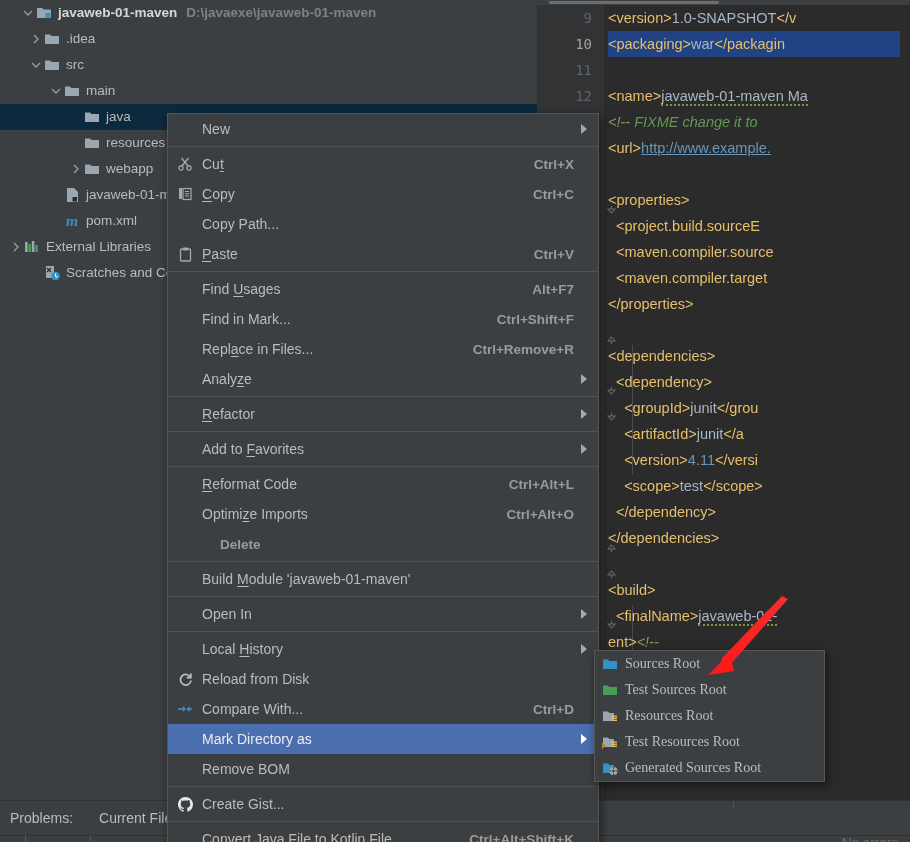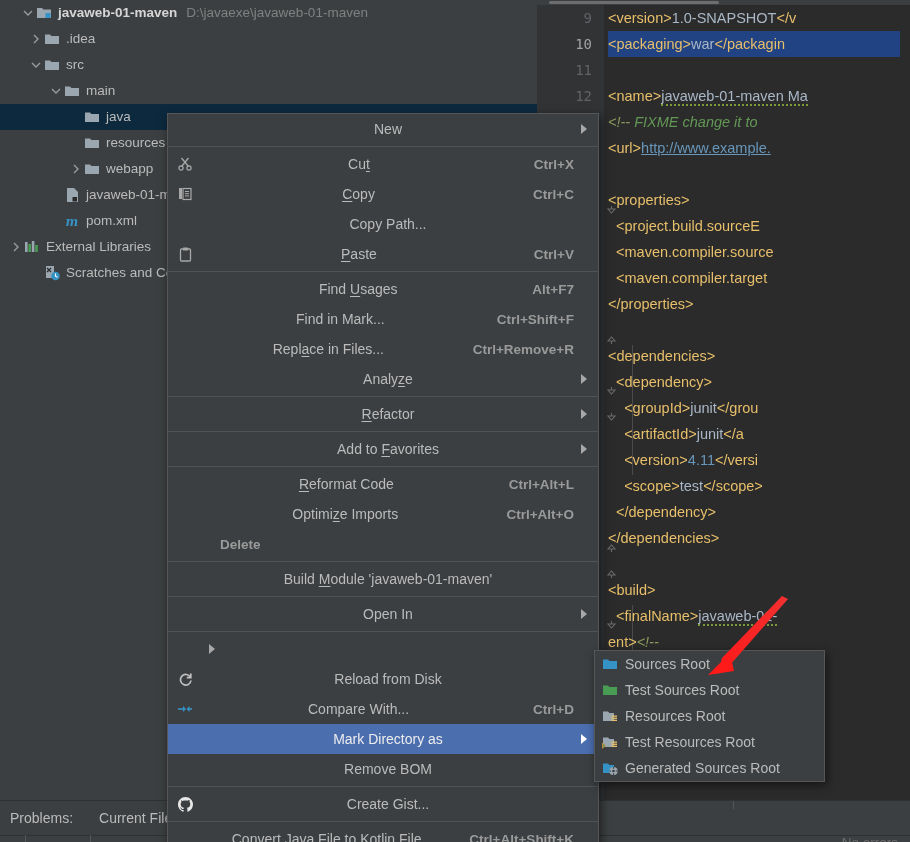--- a/index.html
+++ b/index.html
@@ -25,21 +25,21 @@
   }
   .tree-row.selected{background:#0D293E;}
   .twisty{
     width:15px;height:26px;flex:0 0 15px;display:flex;
     align-items:center;justify-content:center;color:#9A9A9A;font-size:9px;
   }
   .twisty svg{display:block;}
   .tree-icon{flex:0 0 auto;width:18px;height:16px;margin-right:5px;display:flex;align-items:center;justify-content:center;}
   .tree-label{font-size:13.5px;color:#BBBBBB;}
   .tree-label.bold{font-weight:bold;color:#D6D6D6;}
-  .tree-path{font-size:13.5px;color:#808080;margin-left:9px;}
+  .tree-path{font-size:13.5px;color:#808080;margin-left:9px;font-weight:bold;}
 
   
   #editor-area{
     position:absolute;left:537px;top:0;width:373px;height:800px;
     background:#2B2B2B;overflow:hidden;
   }
   #editor-top-scroll{
     position:absolute;left:0;top:0;width:373px;height:5px;background:#3C3F41;
   }
   #editor-top-scroll .thumb{position:absolute;left:12px;top:1px;width:170px;height:3px;background:#6E6E6E;border-radius:2px;}
@@ -75,40 +75,40 @@
 
   
   #context-menu{
     position:absolute;left:167px;top:113px;width:430px;
     background:#3C3F41;border:1px solid #565656;
     box-shadow:2px 3px 9px rgba(0,0,0,.55);
     z-index:40;
   }
   .mi{
     position:relative;display:flex;align-items:center;
-    height:30px;padding:0 10px 0 0;white-space:nowrap;text-align:center;
+    height:30px;padding:0 10px 0 0;white-space:nowrap;
   }
   .mi.sel{background:#4B6EAF;}
   .mi .mi-icon{flex:0 0 34px;display:flex;align-items:center;justify-content:center;height:30px;}
   .mi .mi-icon svg{display:block;}
   .mi .mi-label{flex:1 1 auto;font-size:14px;color:#BBBBBB;}
   .mi.sel .mi-label{color:#EDEDED;}
   .mi .mi-short{flex:0 0 auto;font-size:13.5px;color:#9A9A9A;padding-left:18px;font-weight:bold;}
   .mi .mi-arrow{flex:0 0 auto;width:14px;display:flex;align-items:center;justify-content:flex-end;}
   .mi-sep{height:1px;background:#4F5355;margin:2px 0;}
   .uline{text-decoration:underline;text-underline-offset:2px;}
 
   
   #submenu{
     position:absolute;left:594px;top:650px;width:229px;
     background:#3C3F41;border:1px solid #565656;
     box-shadow:2px 3px 9px rgba(0,0,0,.55);
     z-index:50;overflow:hidden;
   }
-  .smi{display:flex;align-items:center;height:26px;white-space:nowrap;}
+  .smi{display:flex;align-items:center;height:26px;white-space:nowrap;font-family:Liberation Serif, serif;}
   .smi .smi-icon{flex:0 0 30px;display:flex;align-items:center;justify-content:center;height:26px;}
   .smi .smi-label{font-size:14px;color:#BBBBBB;}
 
   
   #red-arrow{position:absolute;left:690px;top:595px;width:110px;height:90px;z-index:60;pointer-events:none;}
 
   
   #bottom-panel{
     position:absolute;left:0;top:800px;width:910px;height:42px;background:#3C3F41;
     border-top:1px solid #2F3133;
@@ -447,20 +447,21 @@
         <span class="mi-label">Open In</span>
         <span class="mi-arrow">
           <svg width="8" height="10" viewBox="0 0 8 10">
             <path d="M1 0l6 5-6 5z" fill="#A8A8A8"></path>
           </svg>
         </span>
       </div>
       <div class="mi-sep"></div>
       <div class="mi">
         <span class="mi-icon"></span>
+        <span class="mi-label">Local <span class="uline">H</span>istory</span>
         <span class="mi-arrow">
           <svg width="8" height="10" viewBox="0 0 8 10">
             <path d="M1 0l6 5-6 5z" fill="#A8A8A8"></path>
           </svg>
         </span>
       </div>
       <div class="mi">
         <span class="mi-icon">
           <svg width="15" height="15" viewBox="0 0 15 15">
             <path d="M12.4 5.2A5.3 5.3 0 1 0 13 8.5" fill="none" stroke="#C0C0C0" stroke-width="1.7"></path>

